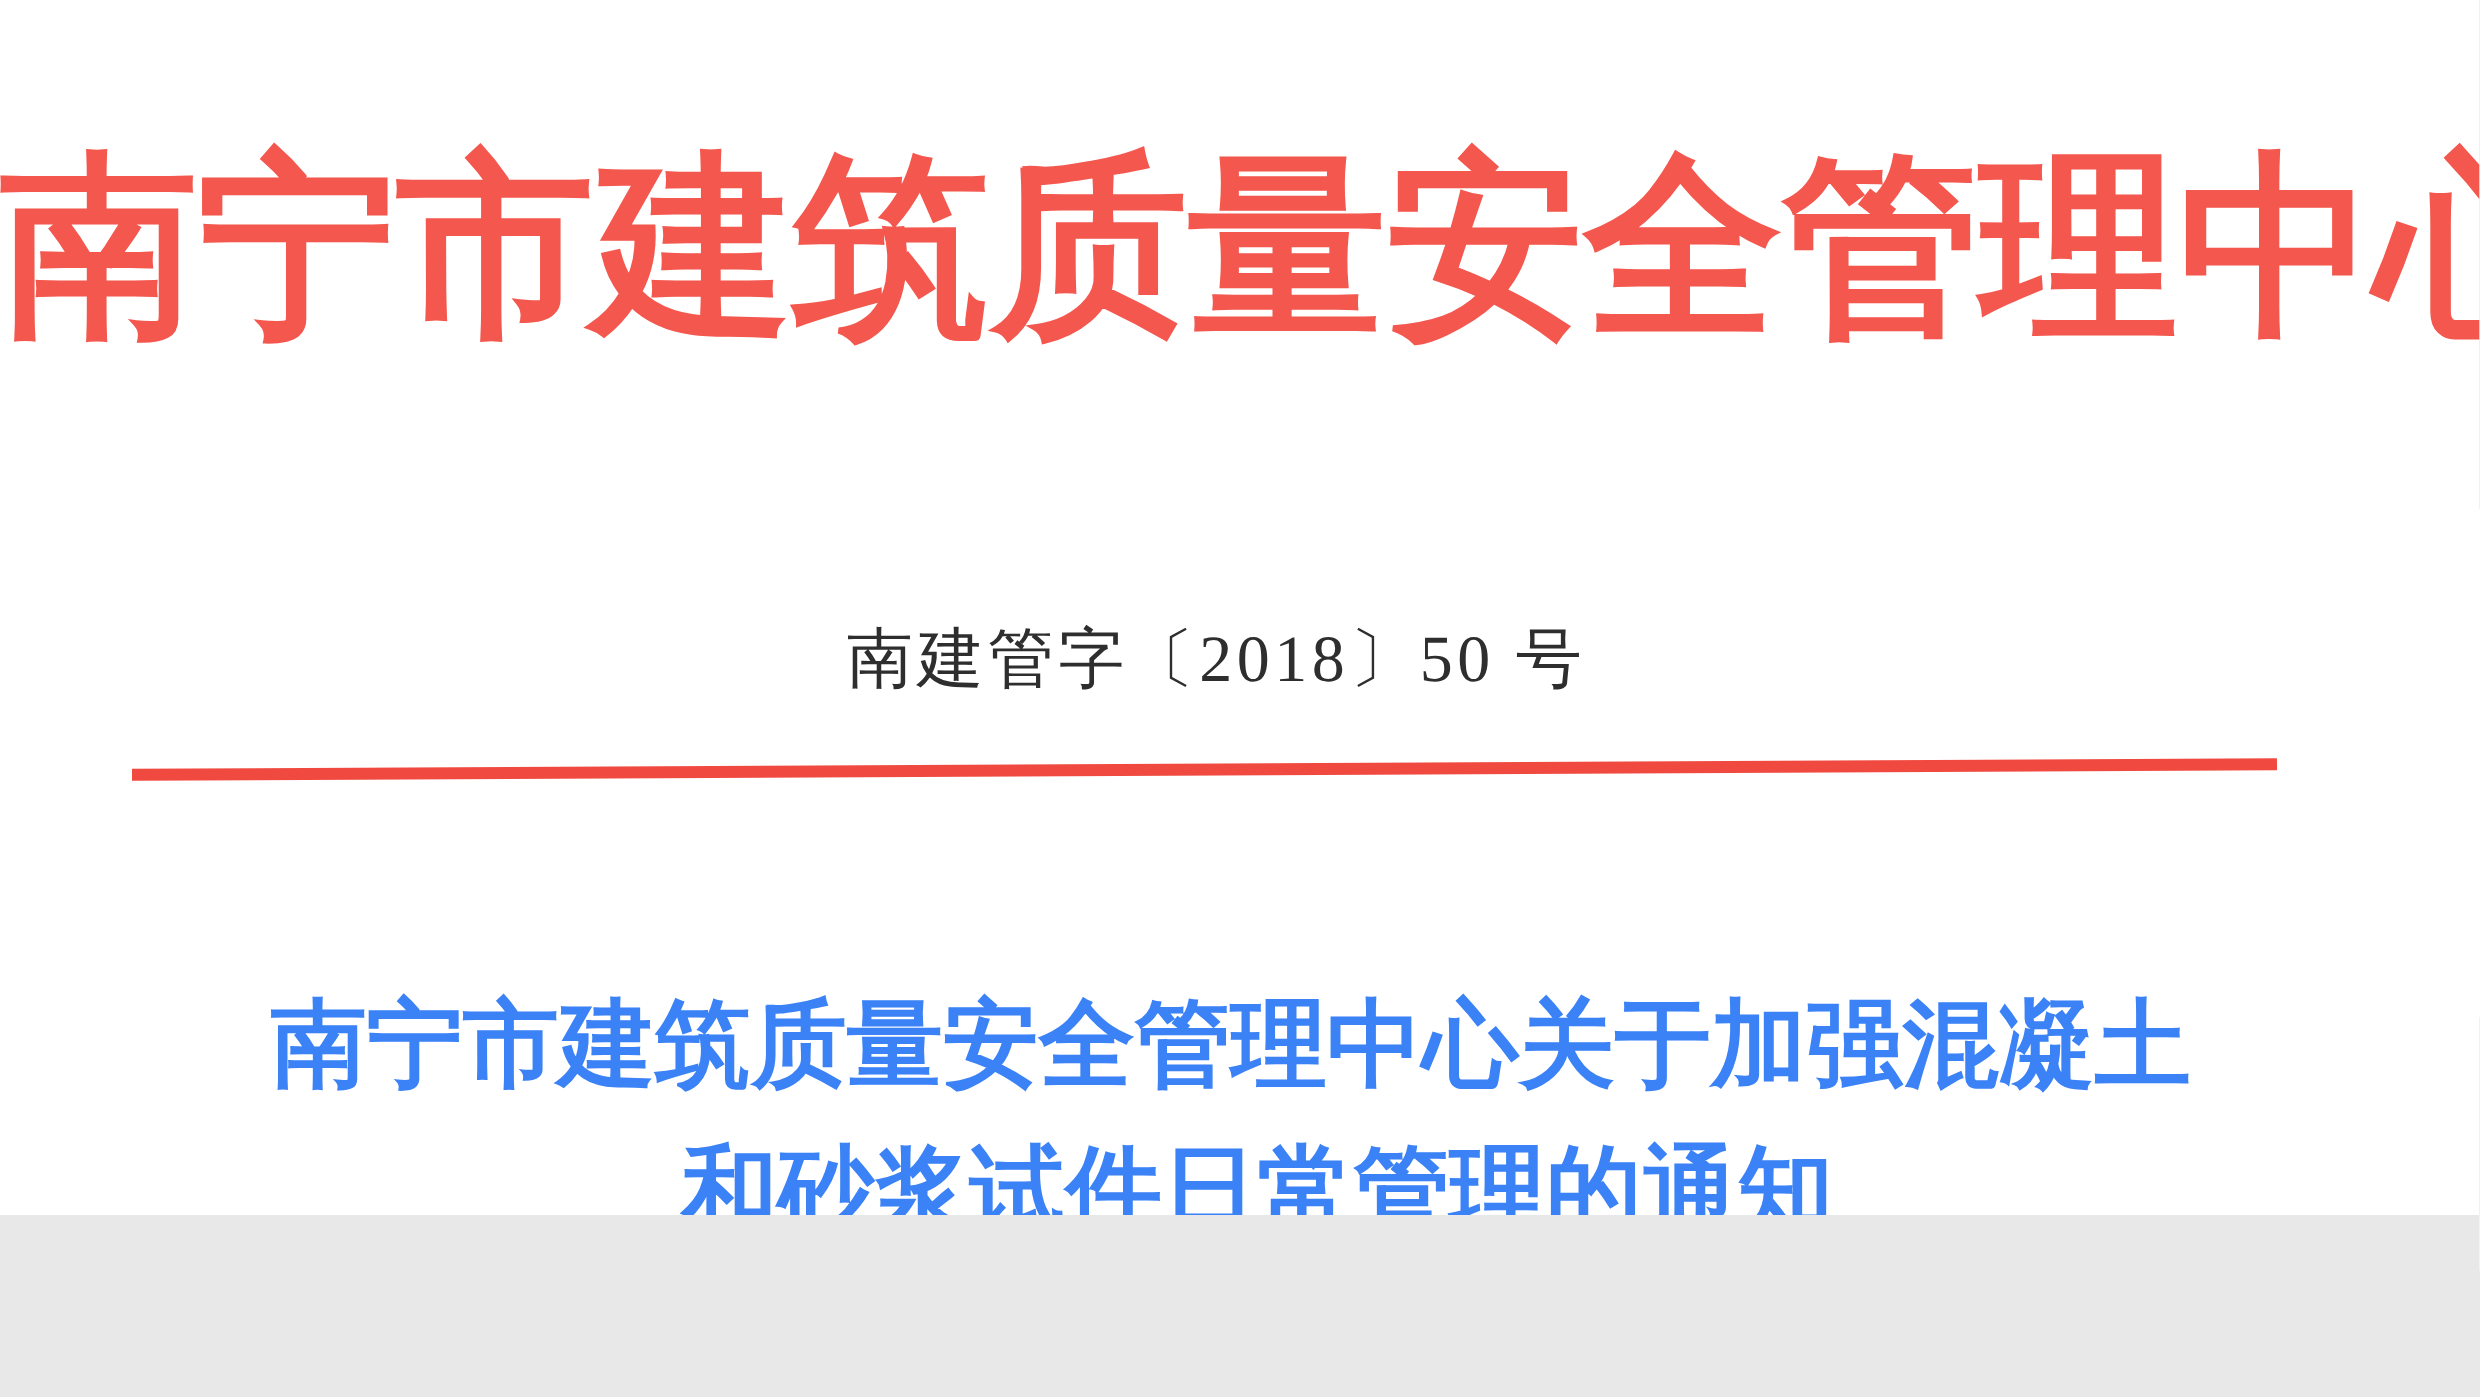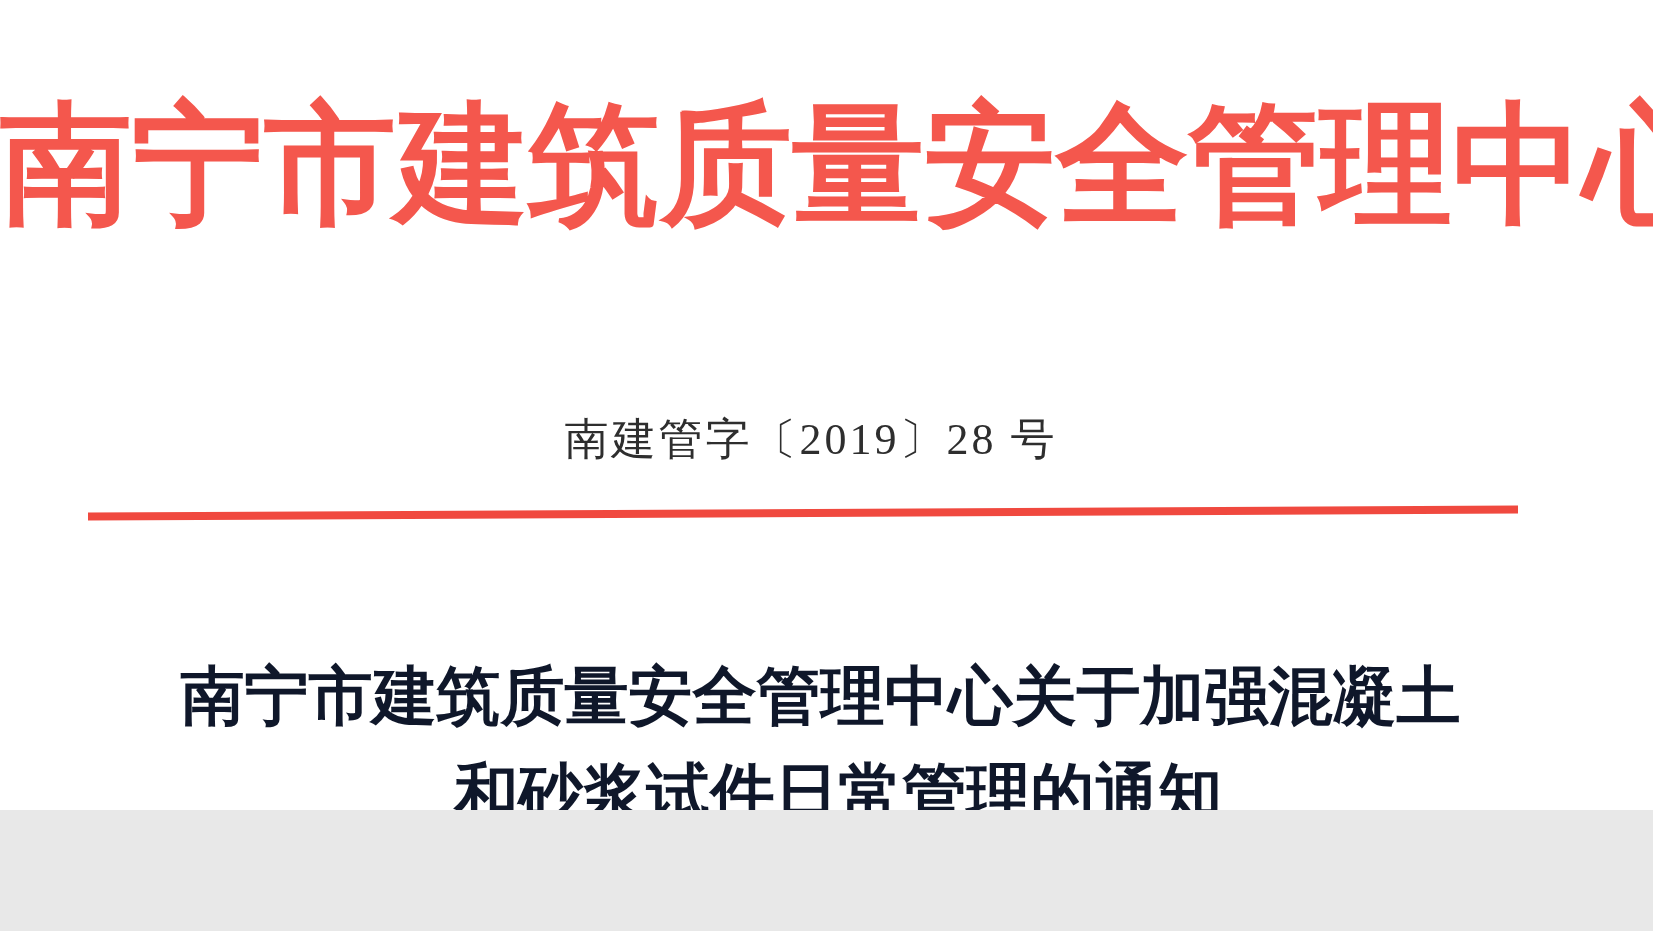--- a/index.html
+++ b/index.html
@@ -56,39 +56,39 @@
   
   .title {
     position: absolute;
     top: 648px;
     left: 0;
     width: 1653px;
     text-align: center;
     font-size: 64px;
     line-height: 97px;
     font-weight: 700;
-    color: #0f172a;
+    color: #3b82f6;
   }
   .title .line1 {
     transform: translateX(-6px);
     white-space: nowrap;
   }
   .title .line2 {
     transform: translateX(12px);
     white-space: nowrap;
   }
 </style>
 </head>
 <body>
 
 <div class="page">
 
   <div class="org-header">南宁市建筑质量安全管理中心</div>
 
-  <div class="doc-number">南建管字〔2019〕28 号</div>
+  <div class="doc-number">南建管字〔2018〕50 号</div>
 
   <div class="divider"></div>
 
   <div class="title">
     <div class="line1">南宁市建筑质量安全管理中心关于加强混凝土</div>
     <div class="line2">和砂浆试件日常管理的通知</div>
   </div>
 
 </div>
 

